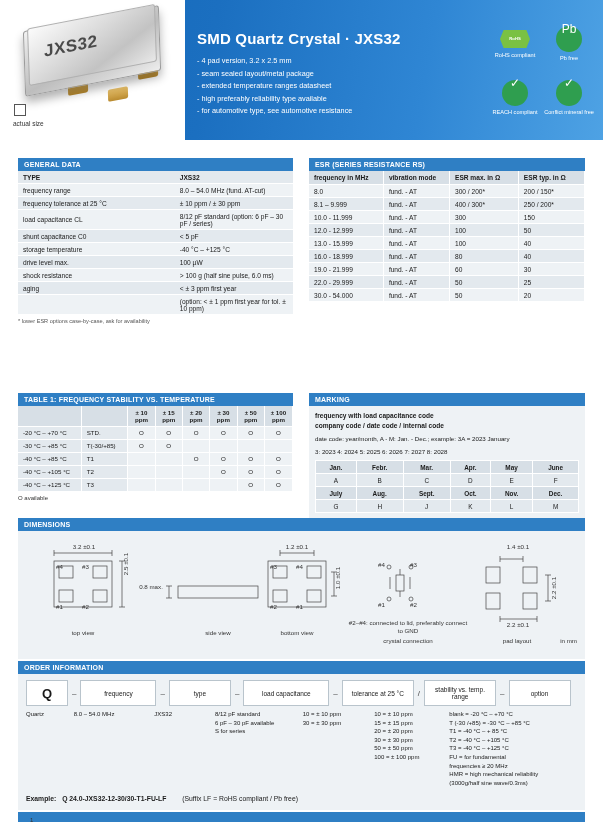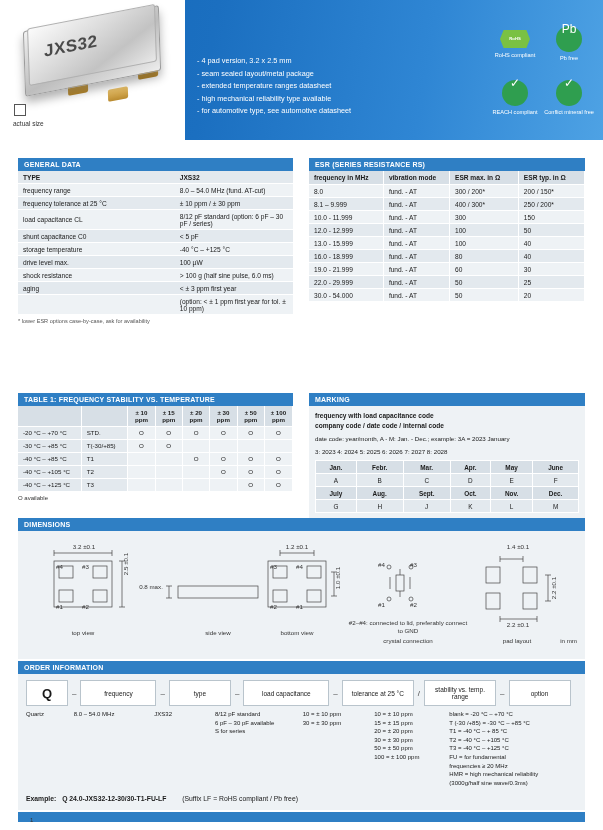--- a/index.html
+++ b/index.html
@@ -173,27 +173,28 @@
         <div class="pad p2"></div>
         <div class="pad p3"></div>
         <div class="crystal-body"></div>
         <div class="crystal-top"></div>
         <div class="crystal-label">JXS32</div>
       </div>
       <div class="actual-square"></div>
       <div class="actual-label">actual size</div>
     </div>
 
+    <div class="hdr-title">SMD Quartz Crystal · JXS32</div>
 
     <div class="hdr-bullets">
       <div>- 4 pad version, 3.2 x 2.5 mm</div>
       <div>- seam sealed layout/metal package</div>
       <div>- extended temperature ranges datasheet</div>
-      <div>- high mechanical reliability type available</div>
-      <div>- for automotive type, see automotive datasheet</div>
+      <div>- high preferably reliability type available</div>
+      <div>- for automotive type, see automotive resistance</div>
     </div>
 
     <div class="badges">
       <div class="badge b-rohs">
         <div class="rohs-hex">
           <span>RoHS</span>
         </div>
         <div>RoHS compliant</div>
       </div>
       <div class="badge b-pb">

